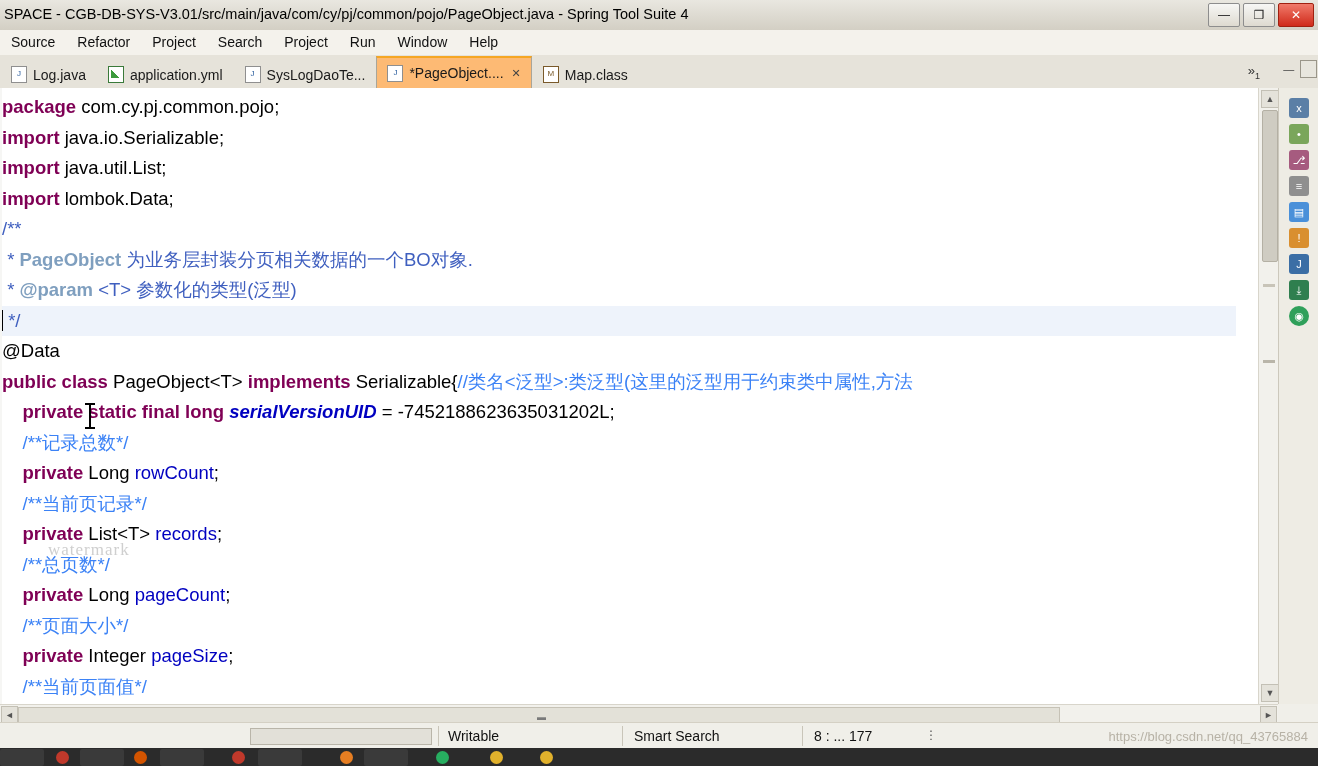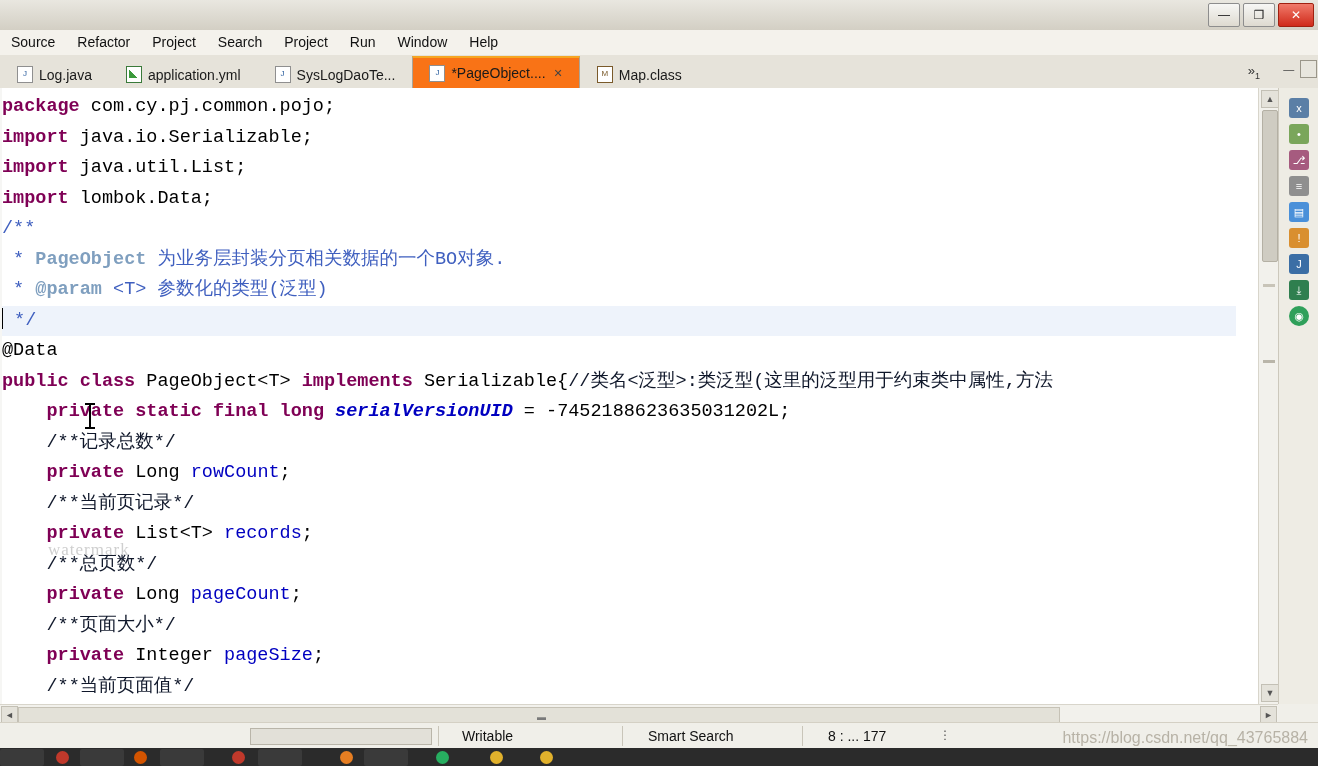--- a/index.html
+++ b/index.html
@@ -40,25 +40,25 @@
   .menubar .items span{padding:1px 11px;font-size:14px;color:#111;}
 
   
   .tabbar{
     position:absolute;left:0;top:55px;width:1318px;height:33px;
     background:#e6e3da;border-bottom:1px solid #b8b4a8;
   }
   .tabs{position:absolute;left:0;top:0;display:flex;align-items:flex-end;height:33px;}
   .tab{
     height:27px;margin-top:5px;display:flex;align-items:center;gap:6px;
-    padding:0 16px;font-size:14px;color:#1a1a1a;white-space:nowrap;
+    padding:0 10px;font-size:14px;color:#1a1a1a;white-space:nowrap;
     border:1px solid transparent;border-bottom:none;
   }
   .tab.active{
-    background:#f97316;border-color:#a9a598;border-top:2px solid #f5a623;
+    background:#fdba74;border-color:#a9a598;border-top:2px solid #f5a623;
     margin-top:3px;height:30px;
   }
   .tab .ticon{
     width:14px;height:15px;border:1px solid #8f8f8f;background:#fff;
     display:inline-block;position:relative;font-size:8px;line-height:14px;text-align:center;color:#2a5d9e;
   }
   .tab .ticon.java:after{content:"J";}
   .tab .ticon.yml{border-color:#3a7a3a;color:#2d7a2d;}
   .tab .ticon.yml:after{content:"";position:absolute;left:2px;top:3px;width:9px;height:8px;
     background:linear-gradient(45deg,#3c9a3c 50%,transparent 50%);}
@@ -71,28 +71,28 @@
   .tabbar .chev .sup{font-size:9px;vertical-align:sub;}
   .tabbar .minmax{position:absolute;right:6px;top:8px;display:flex;gap:8px;color:#444;font-size:11px;}
 
   
   .editor{
     position:absolute;left:0;top:88px;width:1258px;height:616px;
     background:#ffffff;overflow:hidden;
   }
   .code{
     position:absolute;left:0;top:4px;width:1236px;
-    font-family:Liberation Mono, monospace;
+    font-family:Liberation Sans, sans-serif;
     font-size:18.5px;line-height:30.5px;
     white-space:pre;color:#000;
   }
   .code .ln{display:block;height:30.5px;padding-left:2px;}
   .code .ln.hl{background:#eef3fb;}
   .kw{color:#7f0055;font-weight:bold;}
-  .cmt{color:#0f172a;}
+  .cmt{color:#3b82f6;}
   .jdoc{color:#3f5fbf;}
   .jdoctag{color:#7f9fbf;font-weight:bold;}
   .fld{color:#0000c0;}
   .stat{color:#0000c0;font-style:italic;font-weight:bold;margin-top:8px;}
   .plain{color:#000;}
   .caret{
     display:inline-block;width:1px;height:21px;background:#000;
     vertical-align:-4px;
   }
   .ibeam{
@@ -158,37 +158,38 @@
   .statusbar{
     position:absolute;left:0;top:722px;width:1318px;height:26px;
     background:#f0efe9;border-top:1px solid #d4d0c4;
     display:flex;align-items:center;
   }
   .statusbar .progbar{
     position:absolute;left:250px;top:5px;width:180px;height:15px;
     background:#e2e0d8;border:1px solid #b9b5a9;
   }
   .statusbar .sep{position:absolute;top:3px;width:1px;height:20px;background:#c9c5b9;}
-  .statusbar .cell{position:absolute;top:5px;font-size:14px;color:#111;margin-left:14px;}
-  .statusbar .csdn{position:absolute;right:10px;top:6px;font-size:16px;color:#b7b2a6;}
+  .statusbar .cell{position:absolute;top:5px;font-size:14px;color:#111;}
+  .statusbar .csdn{position:absolute;right:10px;top:6px;font-size:13px;color:#b7b2a6;}
 
   
   .taskbar{
     position:absolute;left:0;top:748px;width:1318px;height:18px;
     background:#2b2b2b;
   }
   .taskbar .tile{position:absolute;top:1px;width:44px;height:17px;border-radius:2px;}
   .taskbar .circle{position:absolute;top:3px;width:13px;height:13px;border-radius:50%;}
 </style>
 </head>
 <body>
 
 <div class="window">
 
   <div class="titlebar">
+    <div class="title">SPACE - CGB-DB-SYS-V3.01/src/main/java/com/cy/pj/common/pojo/PageObject.java - Spring Tool Suite 4</div>
     <div class="winbtns">
       <div class="winbtn">—</div>
       <div class="winbtn">❐</div>
       <div class="winbtn close">✕</div>
     </div>
   </div>
 
   <div class="menubar">
     <div class="items">
       <span>Source</span>

